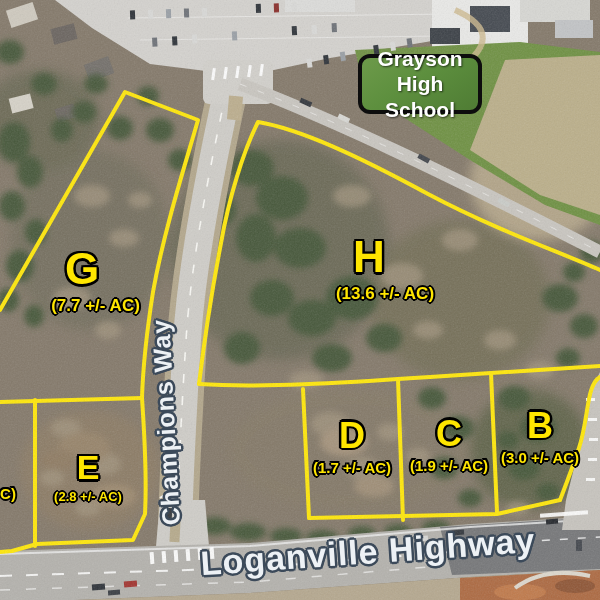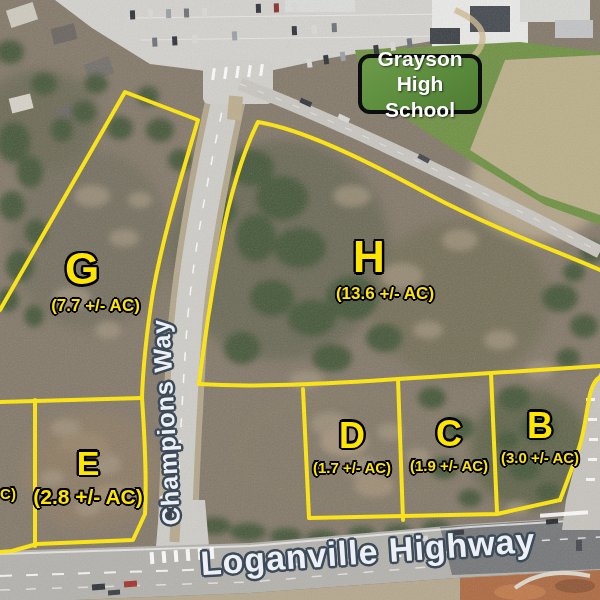--- a/index.html
+++ b/index.html
@@ -302,19 +302,19 @@
   <div class="lbl" style="left:449px;top:443px;">
     <span class="parcel-letter" style="font-size:36px;">C</span>
     <span class="parcel-acre" style="font-size:15px;">(1.9 +/- AC)</span>
   </div>
   <div class="lbl" style="left:540px;top:435px;">
     <span class="parcel-letter" style="font-size:36px;">B</span>
     <span class="parcel-acre" style="font-size:15px;">(3.0 +/- AC)</span>
   </div>
   <div class="lbl" style="left:88px;top:476px;">
     <span class="parcel-letter" style="font-size:34px;">E</span>
-    <span class="parcel-acre" style="font-size:21px;text-align:center;">(2.8 +/- AC)</span>
+    <span class="parcel-acre" style="font-size:13px;text-align:center;">(2.8 +/- AC)</span>
   </div>
   <div class="lbl" style="left:8px;top:492px;">
     <span class="parcel-acre" style="font-size:15px;">C)</span>
   </div>
 
 </div>
 
 </body></html>

